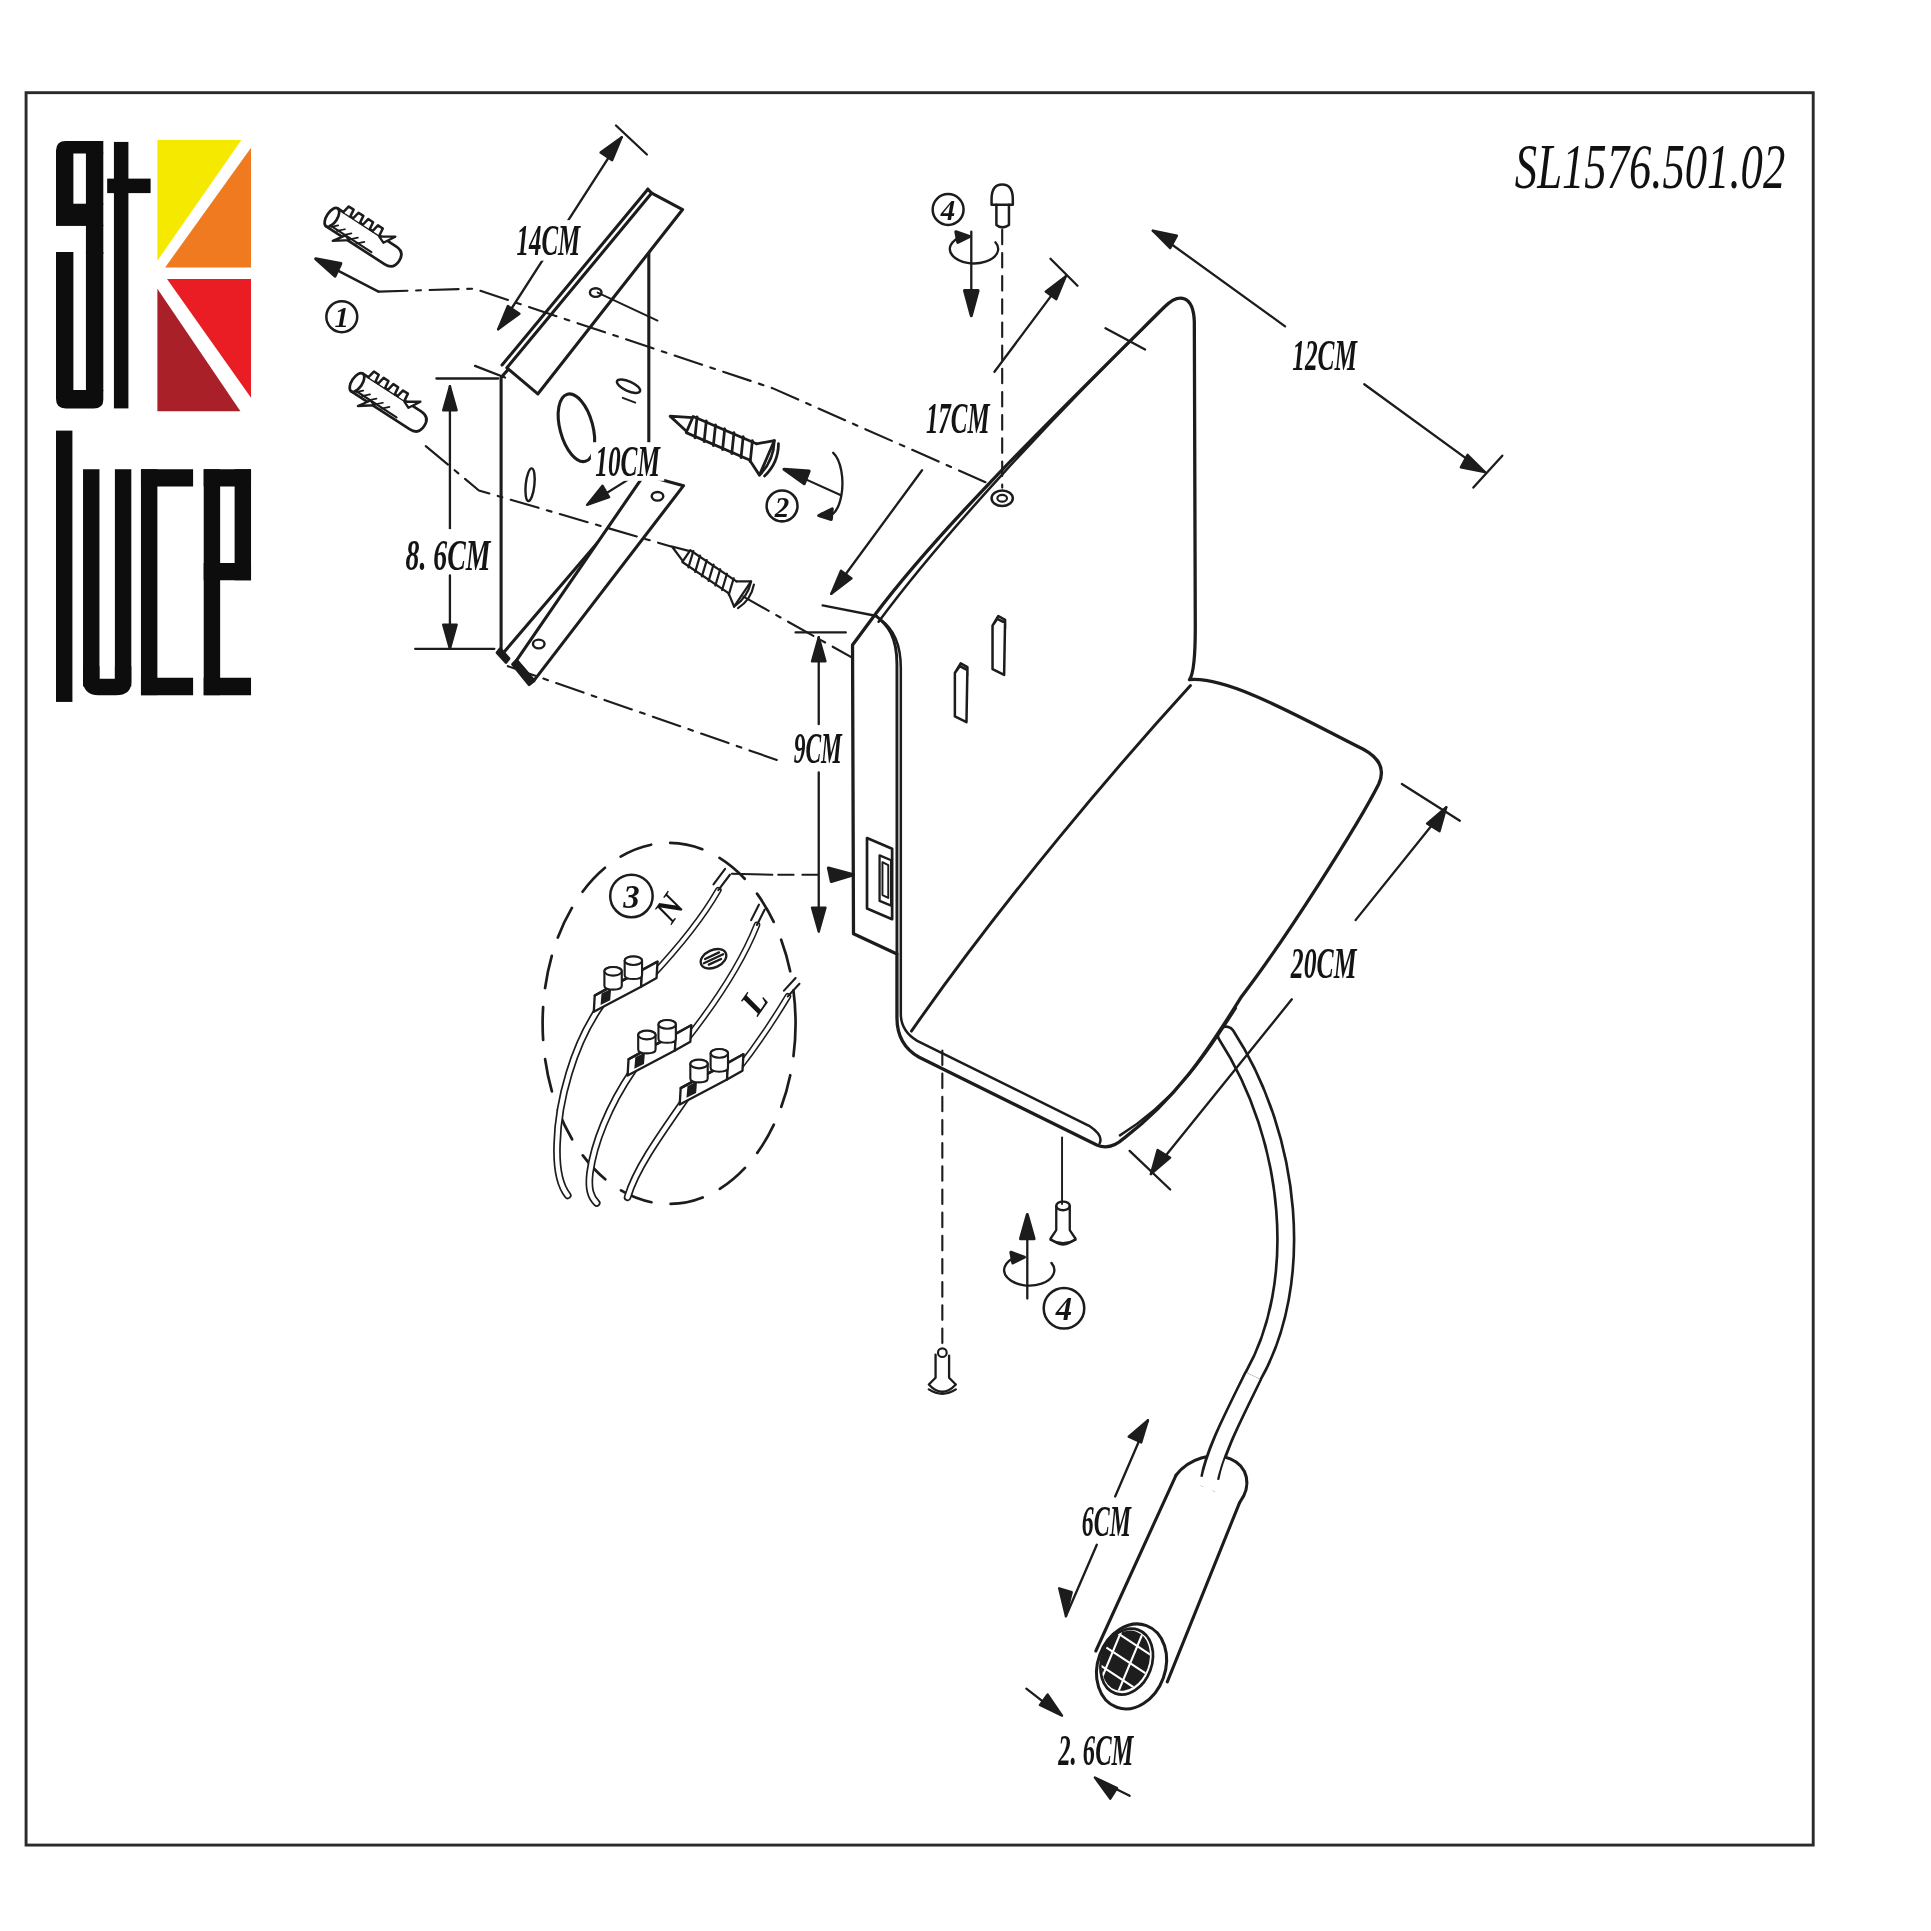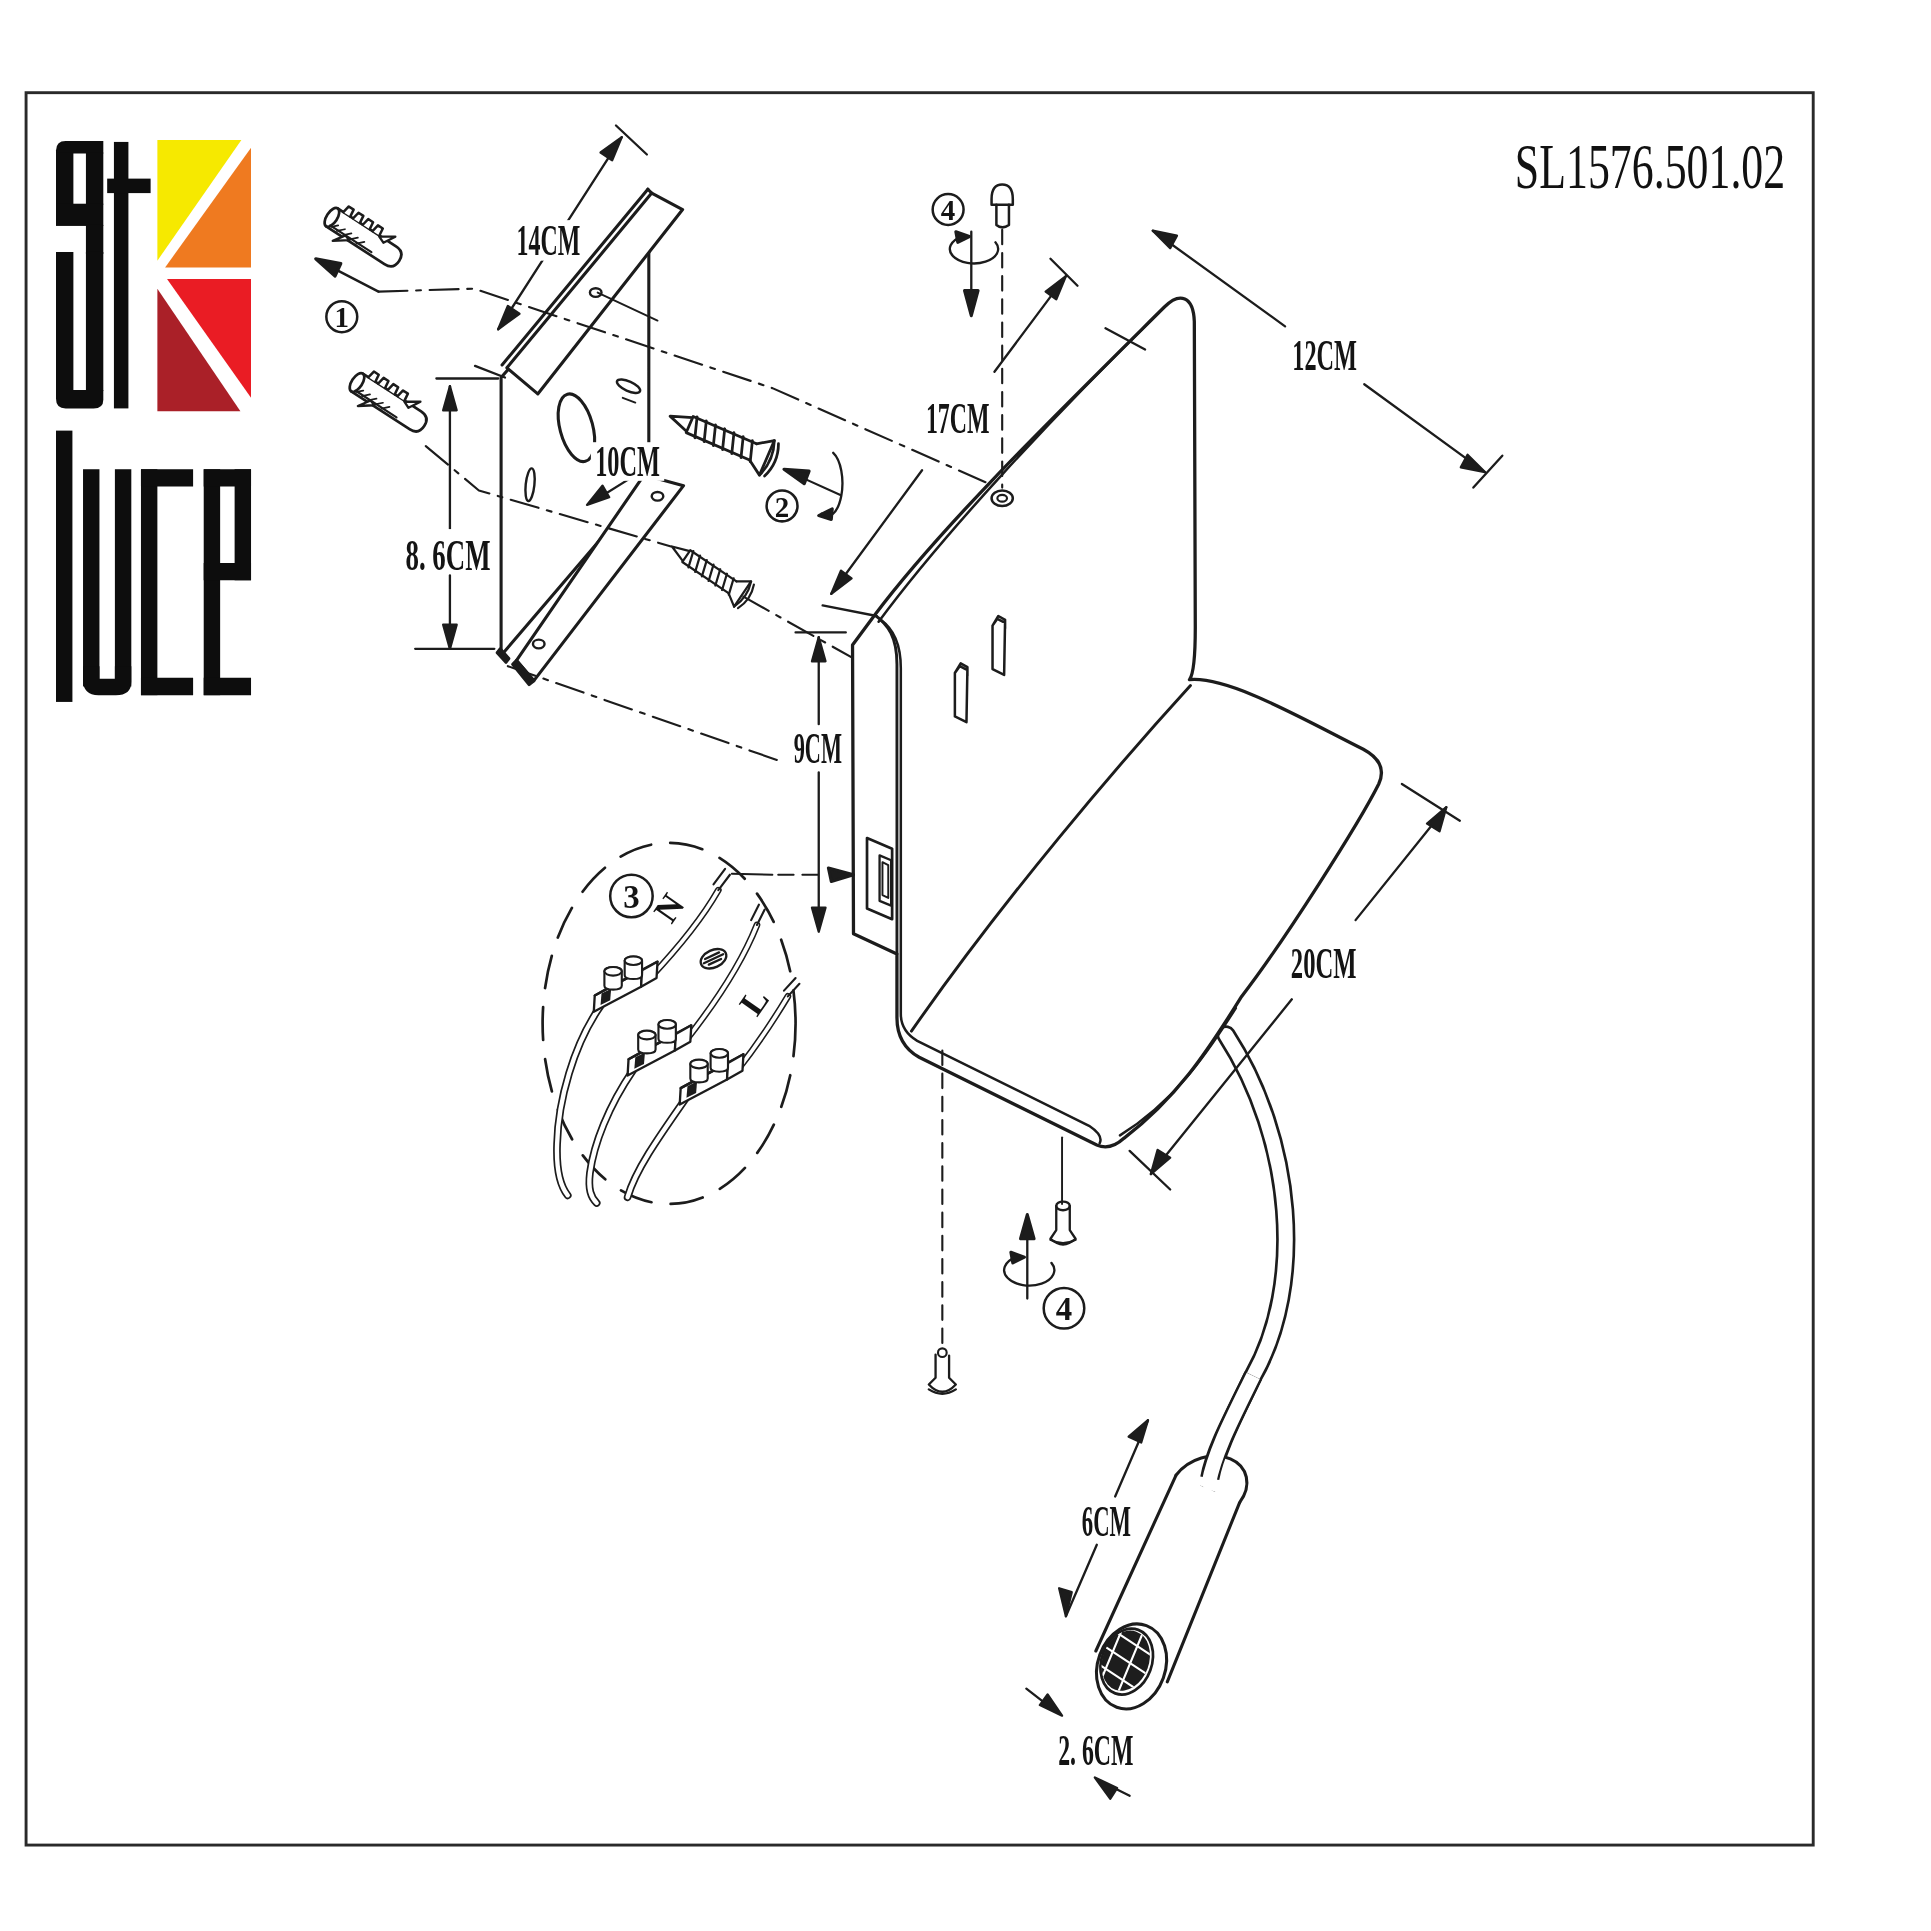--- a/index.html
+++ b/index.html
@@ -1,16 +1,16 @@
 <!DOCTYPE html>
 <html><head>
 <meta charset="utf-8">
 <style>
   html,body{margin:0;padding:0;background:#ffffff;}
-  #page{width:1931px;height:1931px;position:relative;background:#ffffff;}
+  #page{width:1931px;height:1931px;position:relative;background:#ffffff;font-style:italic;}
   svg{position:absolute;top:0;left:0;}
   text{font-family:"Liberation Serif", serif;}
 </style>
 </head>
 <body>
 <div id="page">
 <svg width="1931" height="1931" viewBox="0 0 2000 2000">
 <defs>
 <clipPath id="ledclip">
           <ellipse cx="1166" cy="1720" rx="24" ry="32" transform="rotate(20 1166 1720)"></ellipse>

